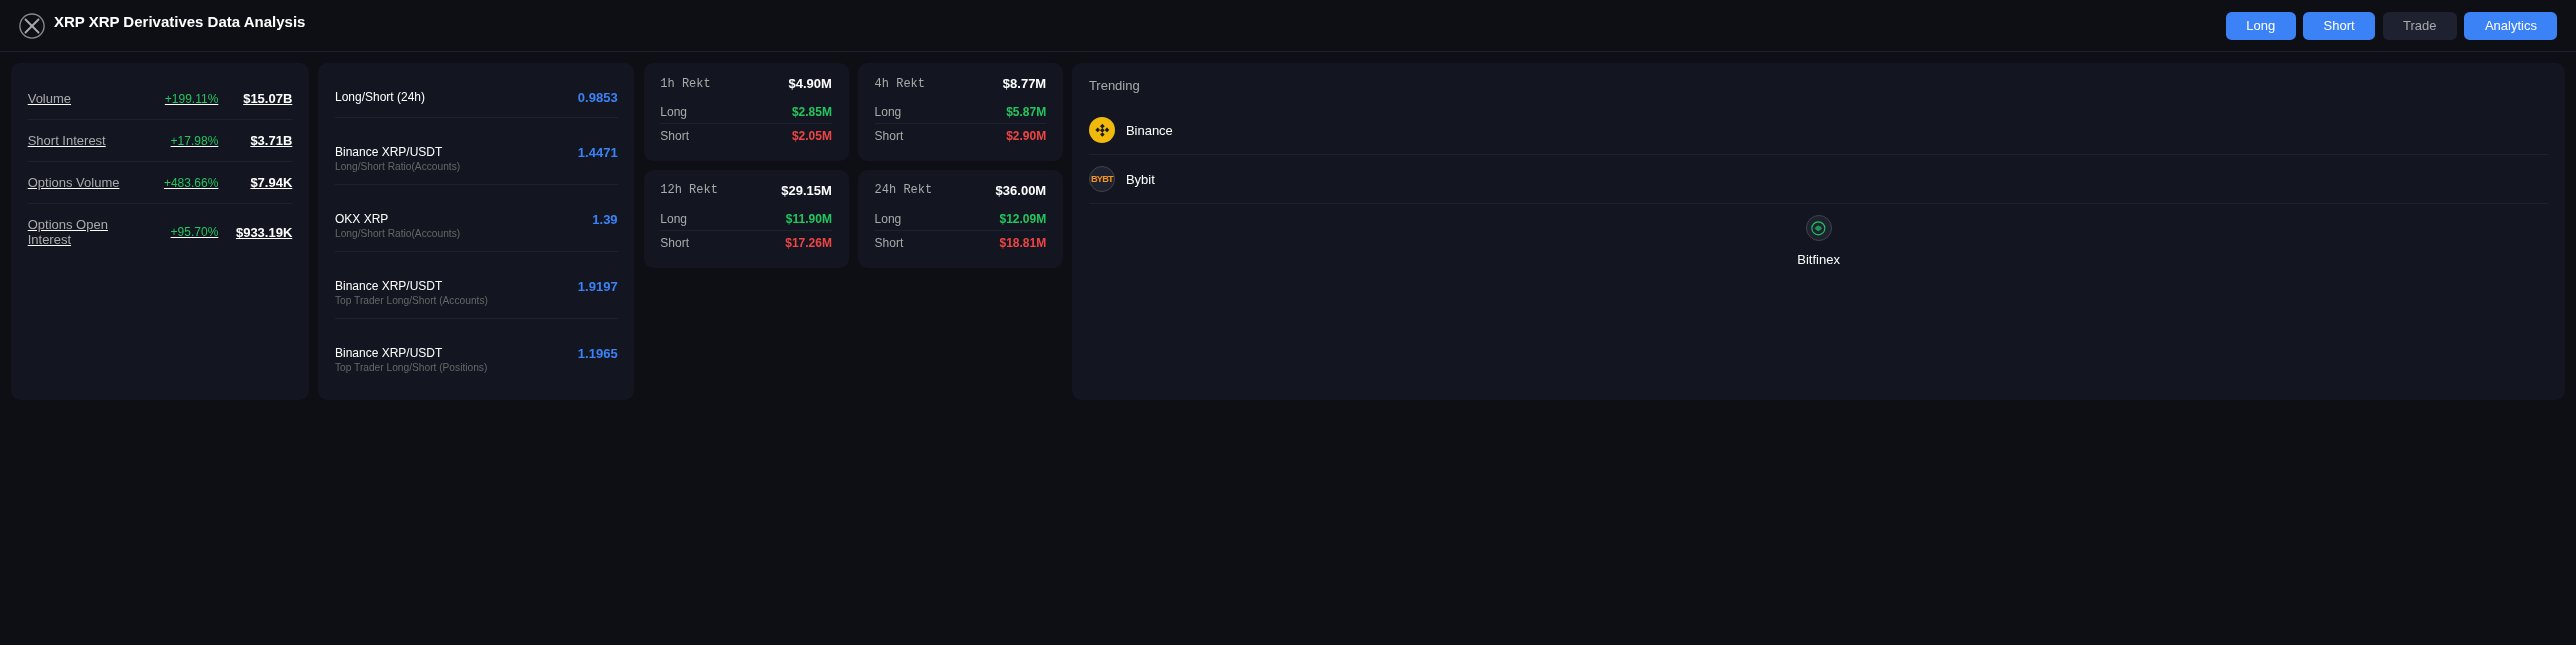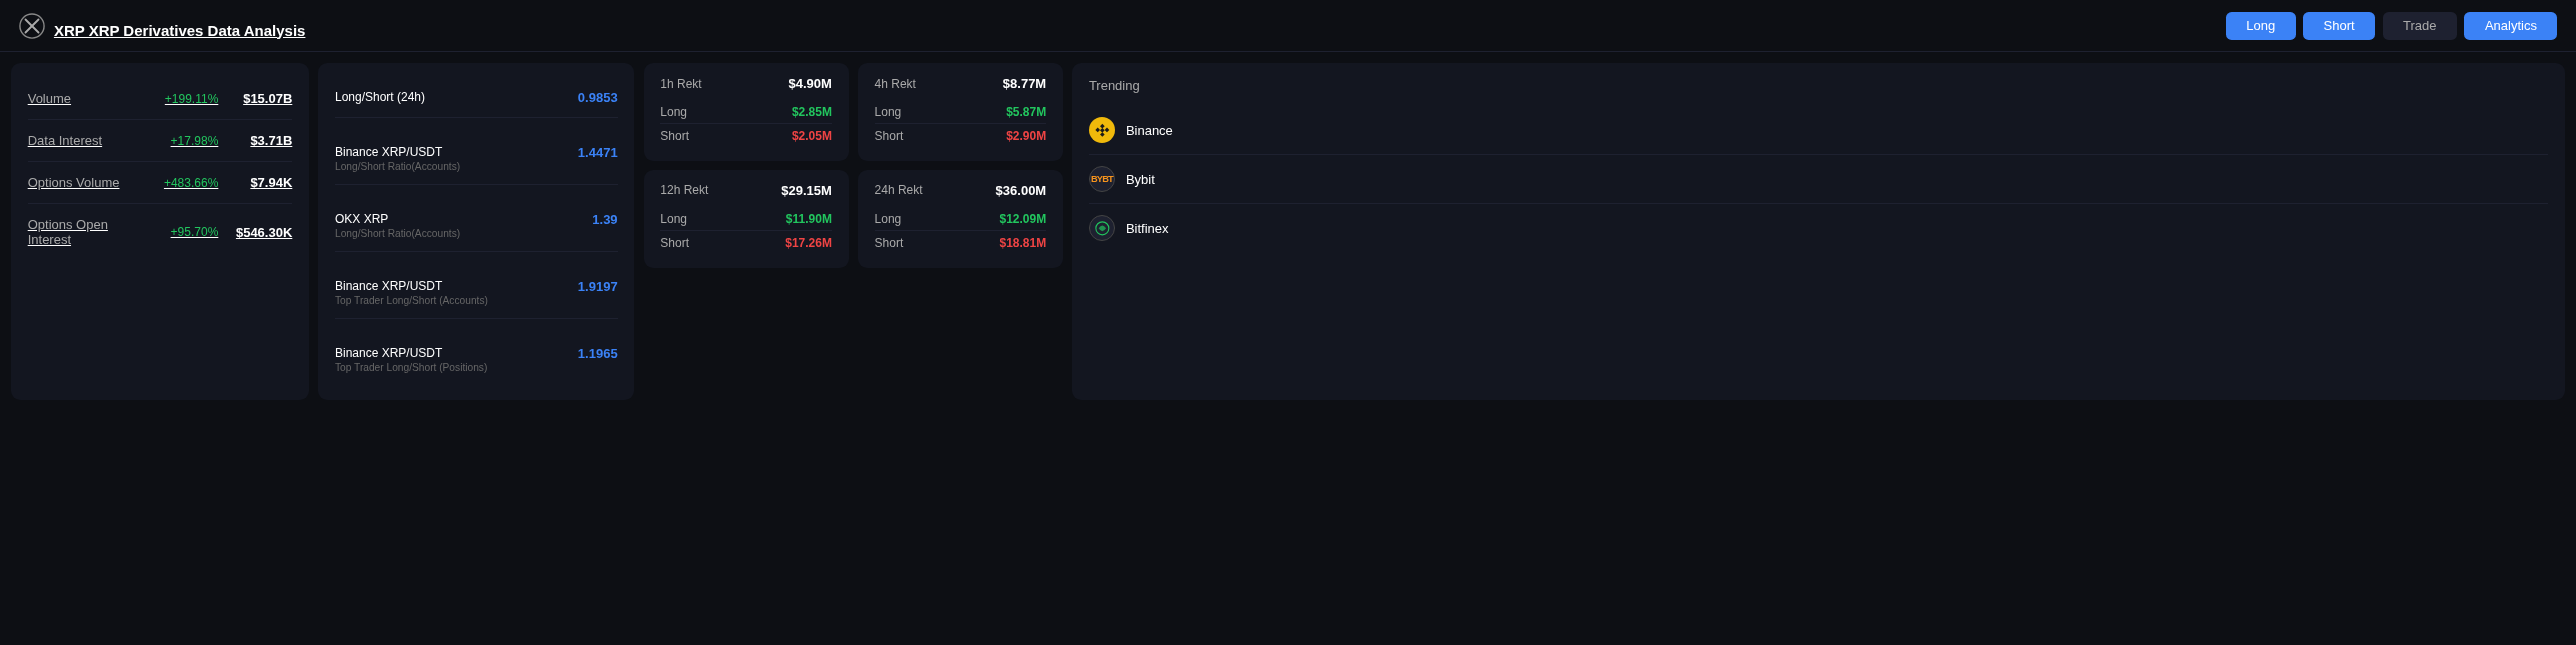--- a/index.html
+++ b/index.html
@@ -14,23 +14,22 @@
       display: flex;
       align-items: center;
       justify-content: space-between;
       padding: 9.3px 18.6px;
       background: #0d0f14;
       border-bottom: 0.9px solid #1e2130;
       height: 52px;
     }
     .header-left {
       display: flex;
-      align-items: flex-end;
+      align-items: flex-start;
       gap: 9.3px;
-      text-decoration: underline;
     }
     .xrp-logo {
       width: 26px;
       height: 26px;
     }
     .header-title {
       font-size: 15px;
       font-weight: 600;
       color: #ffffff;
     }
@@ -151,20 +150,21 @@
     }
     .rekt-header {
       display: flex;
       justify-content: space-between;
       align-items: center;
       margin-bottom: 9.3px;
     }
     .rekt-title {
       color: #aaaaaa;
       font-size: 12px;
+      font-family: Liberation Mono, monospace;
     }
     .rekt-total {
       color: #ffffff;
       font-size: 13px;
       font-weight: 600;
     }
     .rekt-row {
       display: flex;
       justify-content: space-between;
       align-items: center;
@@ -204,20 +204,21 @@
     .trending-item {
       display: flex;
       align-items: center;
       gap: 11px;
       padding: 11px 0;
       border-bottom: 0.9px solid #1e2130;
       cursor: pointer;
     }
     .trending-item:last-child {
       border-bottom: none;
+      flex-direction: column;
     }
     .exchange-logo {
       width: 26px;
       height: 26px;
       border-radius: 50%;
       display: flex;
       align-items: center;
       justify-content: center;
       font-size: 15px;
     }
@@ -252,33 +253,33 @@
 
 <div class="main">
 
   <div class="card stats-card">
     <div class="stat-row">
       <span class="stat-label">Volume</span>
       <span class="stat-change">+199.11%</span>
       <span class="stat-value">$15.07B</span>
     </div>
     <div class="stat-row">
-      <span class="stat-label">Data Interest</span>
+      <span class="stat-label">Short Interest</span>
       <span class="stat-change">+17.98%</span>
       <span class="stat-value">$3.71B</span>
     </div>
     <div class="stat-row">
       <span class="stat-label">Options Volume</span>
       <span class="stat-change">+483.66%</span>
       <span class="stat-value">$7.94K</span>
     </div>
     <div class="stat-row">
       <span class="stat-label">Options Open Interest</span>
       <span class="stat-change">+95.70%</span>
-      <span class="stat-value">$546.30K</span>
+      <span class="stat-value">$933.19K</span>
     </div>
   </div>
 
   <div class="card longshort-card">
     <div class="ls-row">
       <div class="ls-label-block">
         <span class="ls-main-label">Long/Short (24h)</span>
       </div>
       <span class="ls-value">0.9853</span>
     </div>

